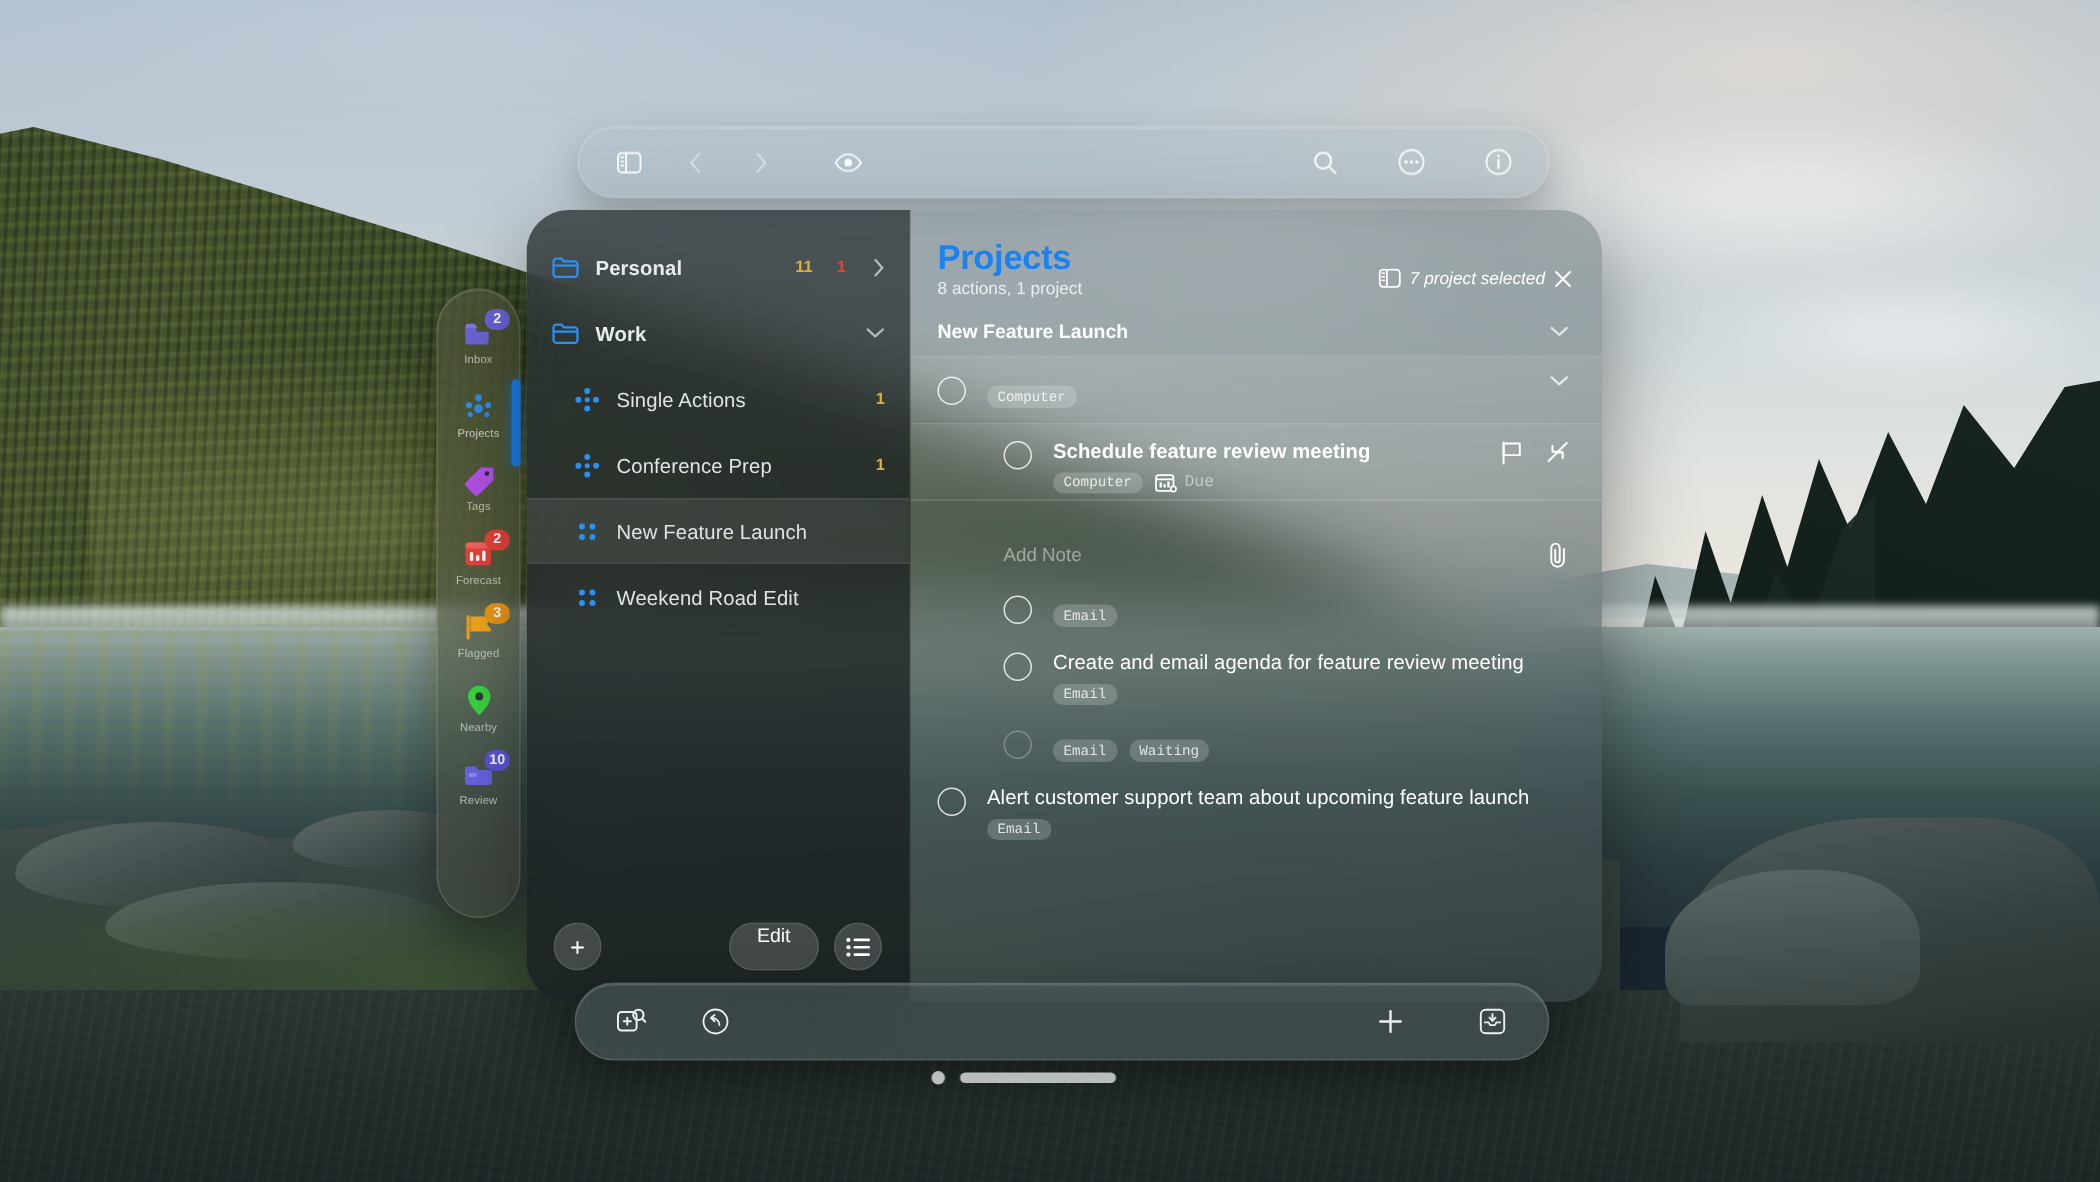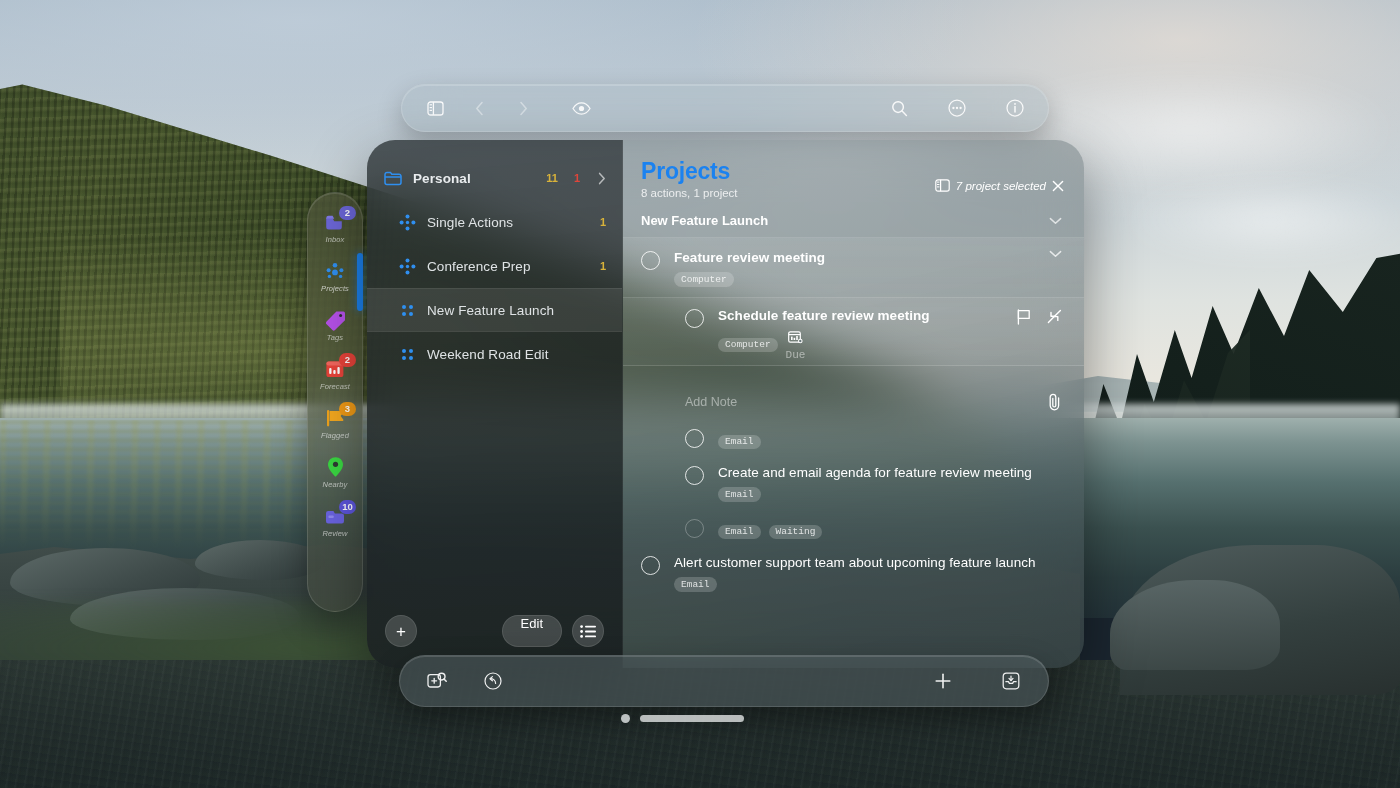--- a/index.html
+++ b/index.html
@@ -117,21 +117,20 @@
   }
   .rightrock2 {
     position:absolute; right:120px; top:580px; width:170px; height:90px;
     background:linear-gradient(175deg,#5a6767,#394443);
     border-radius:50% 40% 20% 10%/60% 50% 25% 20%;
   }
 
   
   .glass {
     backdrop-filter: blur(26px) saturate(120%);
-    margin-left: 16px;
     -webkit-backdrop-filter: blur(26px) saturate(120%);
   }
 
   
   #top-toolbar {
     position:absolute; left:385px; top:84px; width:648px; height:48px;
     border-radius:24px;
     background:rgba(170,184,192,.40);
     border:1px solid rgba(255,255,255,.16);
     box-shadow:0 10px 26px rgba(0,0,0,.22), inset 0 1px 0 rgba(255,255,255,.18);
@@ -153,21 +152,21 @@
     border:1px solid rgba(255,255,255,.13);
     box-shadow:0 14px 34px rgba(0,0,0,.32), inset 0 1px 0 rgba(255,255,255,.13);
     display:flex; flex-direction:column; align-items:center;
     padding-top:14px; gap:9px;
   }
   .rail-item {
     width:52px; display:flex; flex-direction:column;
     align-items:center; gap:1px; position:relative; padding:3px 0;
   }
   .rail-ico { position:relative; width:28px; height:24px; display:flex; align-items:center; justify-content:center; }
-  .rail-label { font-size:7.5px; color:rgba(255,255,255,.62); letter-spacing:.1px;font-style:italic; }
+  .rail-label { font-size:7.5px; color:rgba(255,255,255,.62); letter-spacing:.1px; }
   .rail-badge {
     position:absolute; min-width:17px; height:14px; padding:0 3px;
     border-radius:7px; font-size:9.5px; font-weight:700; color:#fff;
     display:flex; align-items:center; justify-content:center;
     top:-4px; right:-7px; line-height:1;
   }
   #rail-selected-bar {
     position:absolute; left:49px; top:60px; width:6px; height:58px;
     border-radius:3px; background:#1b82f0;
     box-shadow:0 0 8px rgba(27,130,240,.6);
@@ -261,21 +260,21 @@
   }
   .task-body { flex:1; min-width:0; }
   .task-title { font-size:13.5px; color:#fff; font-weight:400; letter-spacing:.05px; }
   .task-title.bold { font-weight:700; }
   .tagrow { margin-top:7px; display:flex; align-items:center; gap:8px;font-family:Liberation Mono, monospace; }
   .tag {
     font-size:9.5px; color:rgba(255,255,255,.80);
     background:rgba(255,255,255,.19);
     border-radius:8px; padding:2.5px 7px; line-height:1;
   }
-  .due { display:flex; align-items:center; gap:5px; font-size:11px; color:rgba(255,255,255,.48);flex-direction:column; }
+  .due { display:flex; align-items:center; gap:5px; font-size:11px; color:rgba(255,255,255,.48); }
   .task-actions { display:flex; align-items:flex-start; gap:16px; padding-top:1px; }
   .act { color:rgba(255,255,255,.9); display:flex; }
   #note-row {
     display:flex; align-items:center; padding:0 22px 0 62px;
     height:40px; margin-top:16px;
   }
   #note-placeholder { flex:1; font-size:12.5px; color:rgba(255,255,255,.46); }
 
   
   #bottom-toolbar {
@@ -469,20 +468,34 @@
       <span class="side-title">Personal</span>
       <span class="cnt gold">11</span>
       <span class="cnt red">1</span>
       <span class="chev">
         <svg width="8" height="13" viewBox="0 0 8 13" fill="none" stroke="rgba(255,255,255,.6)" stroke-width="1.5" stroke-linecap="round" stroke-linejoin="round">
             <polyline points="1.6,1.4 6.2,6.5 1.6,11.6"></polyline>
           </svg>
       </span>
     </div>
 
+    <div class="side-row">
+      <span class="side-ico">
+        <svg width="18" height="15" viewBox="0 0 18 15" fill="none" stroke="#2f8ff0" stroke-width="1.5">
+          <path d="M1 3.4 a2 2 0 0 1 2 -2 h3.4 l1.4 1.8 H15 a2 2 0 0 1 2 2 V11.6 a2 2 0 0 1 -2 2 H3 a2 2 0 0 1 -2 -2 Z"></path>
+          <line x1="1.2" y1="6.0" x2="16.8" y2="6.0"></line>
+        </svg>
+      </span>
+      <span class="side-title">Work</span>
+      <span class="chev">
+        <svg width="13" height="8" viewBox="0 0 13 8" fill="none" stroke="rgba(255,255,255,.6)" stroke-width="1.5" stroke-linecap="round" stroke-linejoin="round">
+            <polyline points="1.4,1.6 6.5,6.2 11.6,1.6"></polyline>
+          </svg>
+      </span>
+    </div>
 
     <div class="side-row indent">
       <span class="side-ico">
         <svg width="17" height="17" viewBox="0 0 17 17" fill="#2f8ff0">
           <circle cx="8.5" cy="2.6" r="2.0"></circle>
             <circle cx="2.6" cy="8.5" r="2.0"></circle>
           <circle cx="14.4" cy="8.5" r="2.0"></circle>
             <circle cx="8.5" cy="14.4" r="2.0"></circle>
           <circle cx="8.5" cy="8.5" r="1.7"></circle>
         </svg>
@@ -582,21 +595,20 @@
       <span>
         <svg width="13" height="8" viewBox="0 0 13 8" fill="none" stroke="rgba(255,255,255,.7)" stroke-width="1.5" stroke-linecap="round" stroke-linejoin="round">
             <polyline points="1.4,1.6 6.5,6.2 11.6,1.6"></polyline>
           </svg>
       </span>
     </div>
 
     <div class="task expanded">
       <span class="ck"></span>
       <span class="task-body">
-        <span class="task-title bold" style="display:block">Feature review meeting</span>
         <span class="tagrow">
           <span class="tag">Computer</span>
         </span>
       </span>
       <span class="act">
         <svg width="13" height="8" viewBox="0 0 13 8" fill="none" stroke="rgba(255,255,255,.75)" stroke-width="1.5" stroke-linecap="round" stroke-linejoin="round">
             <polyline points="1.4,1.6 6.5,6.2 11.6,1.6"></polyline>
           </svg>
       </span>
     </div>

